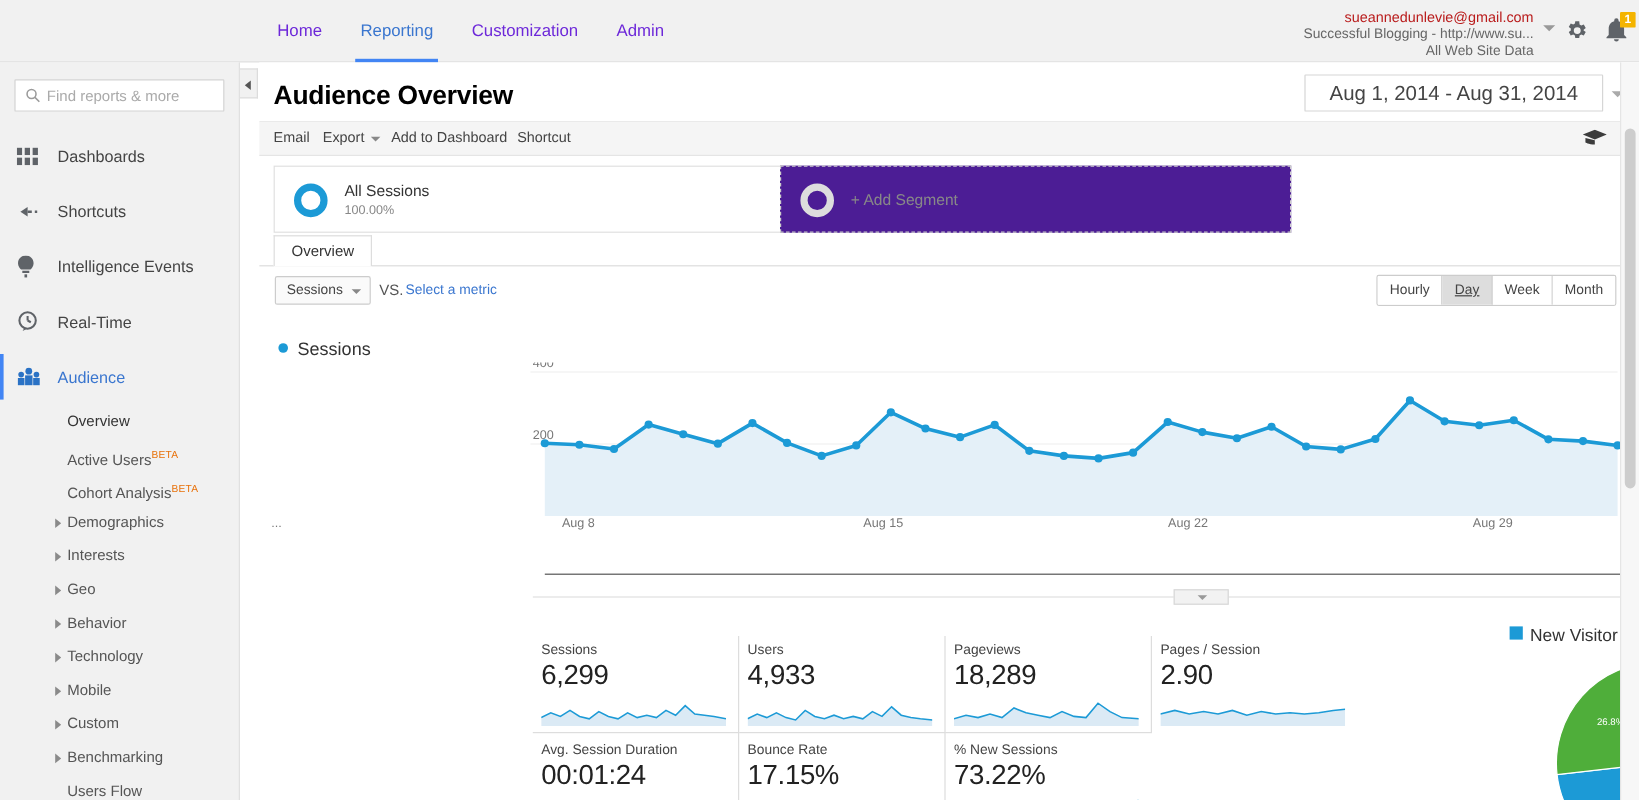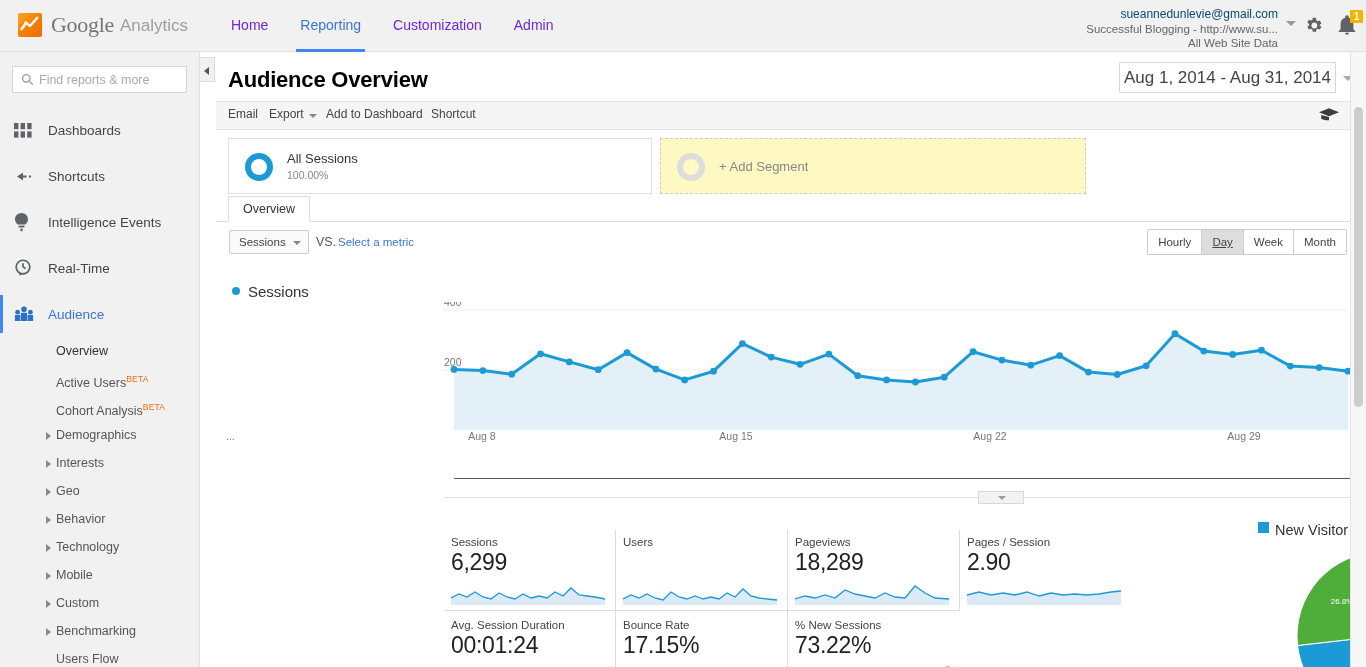--- a/index.html
+++ b/index.html
@@ -33,21 +33,21 @@
     height: 52px; line-height: 50px; padding: 0 16px; font-size: 14px;
     color: #6d28d9; cursor: pointer; position: relative;
   }
   .navtab.active { color: #3a76cf; }
   .navtab.active::after {
     content: ""; position: absolute; left: 12px; right: 12px; bottom: 0;
     height: 3px; background: #4285f4;
   }
 
   #acct { position: absolute; right: 88px; top: 8px; text-align: right; line-height: 13px; }
-  #acct .email { color: #0c4a6e; font-size: 12px; display: block; margin-bottom: 2px; cursor: pointer; }
+  #acct .email { color: #b91c1c; font-size: 12px; display: block; margin-bottom: 2px; cursor: pointer; }
   #acct .prop { color: #666; font-size: 11.5px; display: block; }
   #acct .view { color: #666; font-size: 11.5px; display: block; margin-top: 1px; }
   #acct-caret {
     position: absolute; right: 70px; top: 21px; width: 0; height: 0;
     border-left: 5px solid transparent; border-right: 5px solid transparent;
     border-top: 5px solid #999; cursor: pointer;
   }
   #gear { position: absolute; right: 42px; top: 15px; cursor: pointer; }
   #bell { position: absolute; right: 8px; top: 14px; cursor: pointer; }
   #bell .badge {
@@ -112,21 +112,21 @@
     position: absolute; left: 216px; top: 52px; width: 1150px; height: 615px;
     background: #fff; overflow: hidden;
   }
   #titlebar { position: relative; height: 50px; border-bottom: 1px solid #e5e5e5; }
   #page-title {
     position: absolute; left: 12px; top: 15px; font-size: 22px;
     color: #000; font-weight: bold; letter-spacing: -0.2px;
   }
   #daterange {
     position: absolute; right: 30px; top: 10px; height: 31px;
-    border: 1px solid #d6d6d6; background: #fff; padding: 0 4px;
+    border: 1px solid #d6d6d6; background: #fff; padding: 0 20px;
     line-height: 29px; font-size: 17px; color: #444; cursor: pointer; border-radius: 1px;
   }
   #dr-caret {
     position: absolute; right: 13px; top: 24px; width: 0; height: 0;
     border-left: 5px solid transparent; border-right: 5px solid transparent;
     border-top: 5px solid #aaa; cursor: pointer;
   }
 
   #actionbar {
     position: relative; height: 28px; background: #f5f5f5;
@@ -141,22 +141,22 @@
     border-top: 4px solid #888;
   }
   #gradcap { position: absolute; right: 27px; top: 6px; cursor: pointer; }
 
   #segbar { position: relative; height: 66px; padding: 10px 12px 0 12px; }
   #seg-all {
     position: absolute; left: 12px; top: 8px; width: 424px; height: 56px;
     border: 1px solid #e0e0e0; background: #fff;
   }
   #seg-add {
-    position: absolute; left: 444px; top: 8px; width: 426px; height: 56px;
-    border: 1px dashed #ccc; background: #fef9c3; cursor: pointer;
+    position: absolute; left: 434px; top: 8px; width: 426px; height: 56px;
+    border: 1px dashed #ccc; background: #4c1d95; cursor: pointer;
   }
   .segdonut {
     position: absolute; left: 16px; top: 14px; width: 28px; height: 28px;
     border-radius: 50%; border: 6px solid #1c9ad6;
   }
   .segdonut.empty { border-color: #ddd; }
   #seg-all .lbl { position: absolute; left: 58px; top: 12px; font-size: 13px; color: #333; }
   #seg-all .pct { position: absolute; left: 58px; top: 30px; font-size: 10.5px; color: #888; }
   #seg-add .lbl { position: absolute; left: 58px; top: 20px; font-size: 13px; color: #888; }
 
@@ -237,30 +237,20 @@
   }
   #rail-thumb {
     position: absolute; left: 3px; top: 55px; width: 9px; height: 300px;
     background: #cdcdcd; border-radius: 5px;
   }
 </style>
 </head>
 <body>
 
 <div id="topbar">
-  <div id="brand">
-    <span class="ga-logo">
-      <svg width="20" height="18" viewBox="0 0 20 18">
-        <polyline points="1,14 6,7 10,10 18,1" fill="none" stroke="#fff" stroke-width="2.4"></polyline>
-        <circle cx="6" cy="7" r="1.8" fill="#fff"></circle>
-      </svg>
-    </span>
-    <span class="gword">Google</span>
-    <span class="aword">Analytics</span>
-  </div>
 
   <div id="mainnav">
     <div class="navtab">Home</div>
     <div class="navtab active">Reporting</div>
     <div class="navtab">Customization</div>
     <div class="navtab">Admin</div>
   </div>
 
   <div id="acct">
     <span class="email">sueannedunlevie@gmail.com</span>
@@ -523,20 +513,21 @@
       <div class="card">
         <div class="cname">Sessions</div>
         <div class="cval">6,299</div>
         <svg class="spark" viewBox="0 0 154 25" preserveAspectRatio="none">
           <path d="M0,18 L8,14 L16,17 L24,12 L32,17 L40,19 L48,13 L56,17 L64,19 L72,14 L80,18 L88,16 L96,18 L104,12 L112,16 L120,8 L128,15 L136,16 L144,17 L154,19 L154,25 L0,25 Z" fill="#dbeaf5"></path>
           <path d="M0,18 L8,14 L16,17 L24,12 L32,17 L40,19 L48,13 L56,17 L64,19 L72,14 L80,18 L88,16 L96,18 L104,12 L112,16 L120,8 L128,15 L136,16 L144,17 L154,19" fill="none" stroke="#1c9ad6" stroke-width="1.3"></path>
         </svg>
       </div>
       <div class="card">
         <div class="cname">Users</div>
+        <div class="cval">4,933</div>
         <svg class="spark" viewBox="0 0 154 25" preserveAspectRatio="none">
           <path d="M0,19 L8,15 L16,18 L24,14 L32,18 L40,20 L48,12 L56,17 L64,19 L72,16 L80,19 L88,17 L96,19 L104,13 L112,17 L120,9 L128,16 L136,18 L144,19 L154,20 L154,25 L0,25 Z" fill="#dbeaf5"></path>
           <path d="M0,19 L8,15 L16,18 L24,14 L32,18 L40,20 L48,12 L56,17 L64,19 L72,16 L80,19 L88,17 L96,19 L104,13 L112,17 L120,9 L128,16 L136,18 L144,19 L154,20" fill="none" stroke="#1c9ad6" stroke-width="1.3"></path>
         </svg>
       </div>
       <div class="card">
         <div class="cname">Pageviews</div>
         <div class="cval">18,289</div>
         <svg class="spark" viewBox="0 0 154 25" preserveAspectRatio="none">
           <path d="M0,19 L10,16 L20,18 L30,15 L40,18 L50,10 L60,14 L70,16 L80,18 L90,13 L100,17 L110,18 L120,6 L130,13 L140,18 L154,19 L154,25 L0,25 Z" fill="#dbeaf5"></path>

